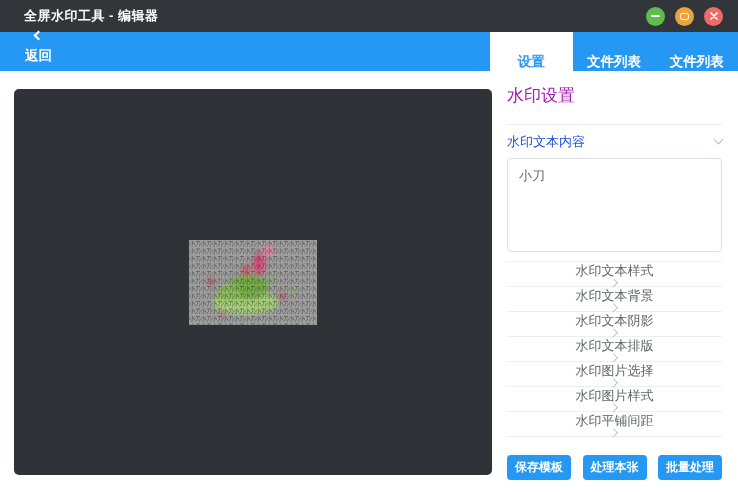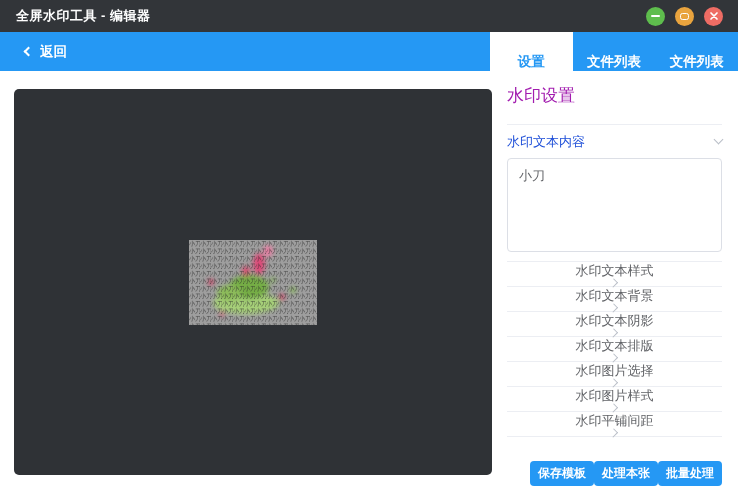--- a/index.html
+++ b/index.html
@@ -1,36 +1,36 @@
 <!DOCTYPE html>
 <html><head>
 <meta charset="utf-8">
 <style>
   * { margin:0; padding:0; box-sizing:border-box; }
   html,body { width:738px; height:492px; overflow:hidden; background:#fff;
     font-family:"Liberation Sans","DejaVu Sans",sans-serif; }
 
   
   .titlebar { position:absolute; top:0; left:0; right:0; height:32px;
-    background:#323539; display:flex; align-items:center; padding:0 15px 0 16px; }
+    background:#323539; display:flex; align-items:center; padding:0 15px 0 24px; }
   .titlebar-title { color:#ffffff; font-size:13px; font-weight:bold; letter-spacing:.5px; }
   .win-controls { margin-left:auto; display:flex; gap:10px; align-items:center; }
   .win-btn { width:19px; height:19px; border-radius:50%; border:none; padding:0;
     display:flex; align-items:center; justify-content:center; cursor:pointer; }
   .win-btn.minimize { background:#5ebd4d; }
   .win-btn.maximize { background:#e9a43e; }
   .win-btn.close    { background:#ee6c64; }
   .glyph-minus  { width:9px; height:2px; background:#fff; border-radius:1px; }
   .glyph-square { width:9px; height:7px; border:1.5px solid #fff; border-radius:2.5px; }
 
   
   .navbar { position:absolute; top:32px; left:0; right:0; height:39px;
     background:#2598f4; display:flex; align-items:stretch; }
   .back-btn { display:flex; align-items:center; gap:8px; padding:0 20px 0 25px;
-    color:#fff; font-size:13.5px; font-weight:bold; cursor:pointer; }
+    color:#fff; font-size:13.5px; font-weight:bold; cursor:pointer;flex-direction:column; }
   .chev-left { width:7px; height:7px; border-left:2px solid #fff; border-bottom:2px solid #fff;
     transform:rotate(45deg); }
   .tabs { margin-left:auto; display:flex; width:248px; }
   .tab { flex:1; display:flex; align-items:flex-end; justify-content:center;
     color:#fff; font-size:13.5px; font-weight:bold; cursor:pointer; }
   .tab.active { background:#ffffff; color:#2598f4; }
 
   
   .canvas { position:absolute; left:14px; top:89px; width:478px; height:386px;
     background:#2f3236; border-radius:5px;
@@ -45,21 +45,21 @@
     border-top:1px solid #eceef3; height:34px; font-size:13px; color:#1d4ed8; cursor:pointer; }
   .chev { width:7px; height:7px; border-right:1.4px solid #b9bec7; border-bottom:1.4px solid #b9bec7; }
   .chev.down  { transform:rotate(45deg); margin-top:-4px; }
   .chev.right { transform:rotate(-45deg); margin-right:2px; }
   .wm-textarea { width:100%; height:94px; border:1px solid #dcdfe6; border-radius:4px;
     padding:7px 11px; font-size:13px; color:#606266; resize:none; outline:none;
     font-family:inherit; line-height:1.5; display:block; }
   .menu { margin-top:9px; border-top:1px solid #eceef3; }
   .menu-item { display:flex; align-items:center; justify-content:space-between;
     height:25px; border-bottom:1px solid #eceef3; font-size:13px; color:#606266; cursor:pointer;flex-direction:column; }
-  .actions { display:flex; justify-content:flex-end; margin-top:24px; }
+  .actions { display:flex; justify-content:space-between; margin-top:18px; }
   .action-btn { width:64px; height:25px; background:#2598f4; color:#fff; border:none;
     border-radius:4px; font-size:12px; font-weight:bold; cursor:pointer;
     font-family:inherit; padding:0; }
 </style>
 </head>
 <body>
 
 <div class="titlebar">
   <span class="titlebar-title">全屏水印工具 - 编辑器</span>
   <div class="win-controls">

